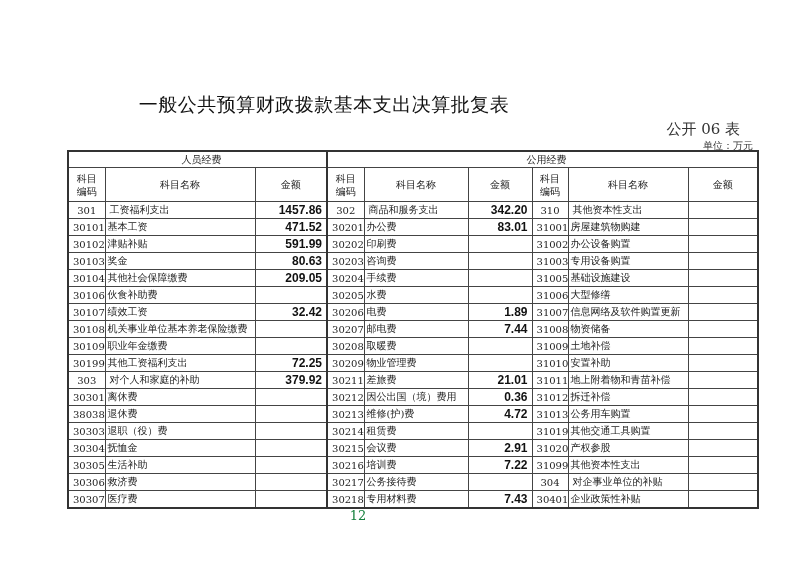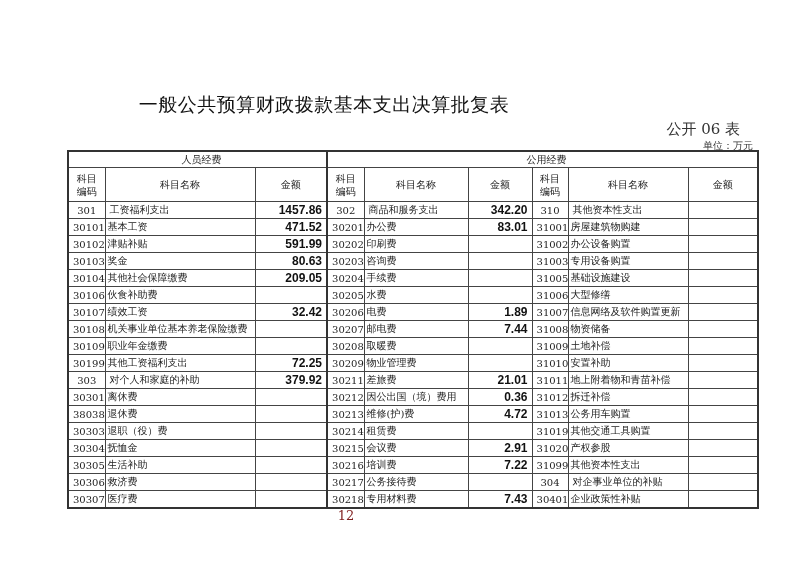--- a/index.html
+++ b/index.html
@@ -13,21 +13,21 @@
                border-collapse: collapse; table-layout: fixed; font-size: 10px; }
   table.main td { border: 1px solid #444; height: 16px; padding: 0 4px; white-space: nowrap; overflow: hidden; }
   table.main tr.hdr1 td { height: 15px; text-align: center; padding-left: 12px; }
   table.main tr.hdr2 td { height: 33px; text-align: center; line-height: 13px; }
   table.main .code { text-align: center; padding-left: 4px; }
   table.main .name { text-align: left; }
   table.main .name.sub { padding-left: 2px; }
   table.main .amt { text-align: right; font-family: "Liberation Sans", sans-serif; font-weight: bold; font-size: 12px; color: #111; }
   table.main .sep { border-left: 2px solid #333; margin-left: 8px; }
   table.main { border: 2px solid #333; }
-  .page-no { position: absolute; top: 508px; left: 0; width: 692px; text-align: center; font-size: 13px; color: #7f1d1d; }
+  .page-no { position: absolute; top: 508px; left: 12px; width: 692px; text-align: center; font-size: 13px; color: #15803d; }
 </style>
 </head>
 <body>
 
 <div class="title">一般公共预算财政拨款基本支出决算批复表</div>
 <div class="form-no">公开 06 表</div>
 <div class="unit">单位：万元</div>
 
 <table class="main">
   <colgroup>

